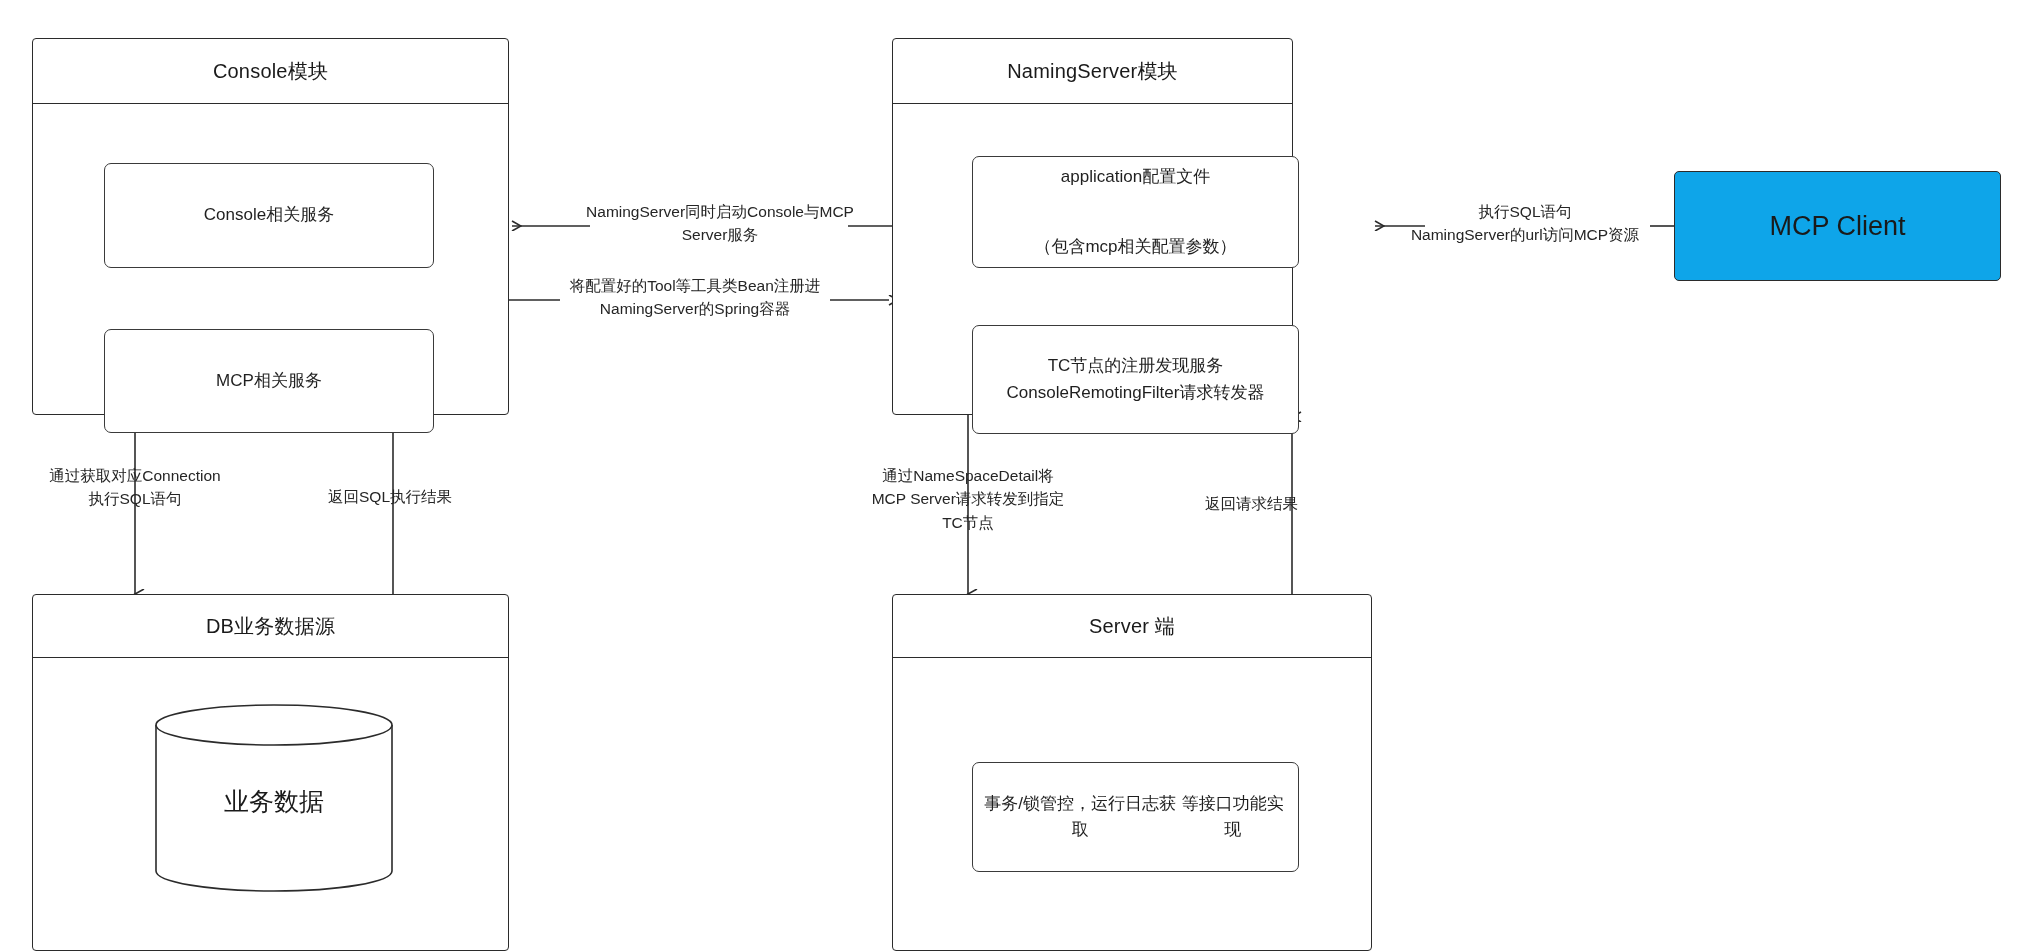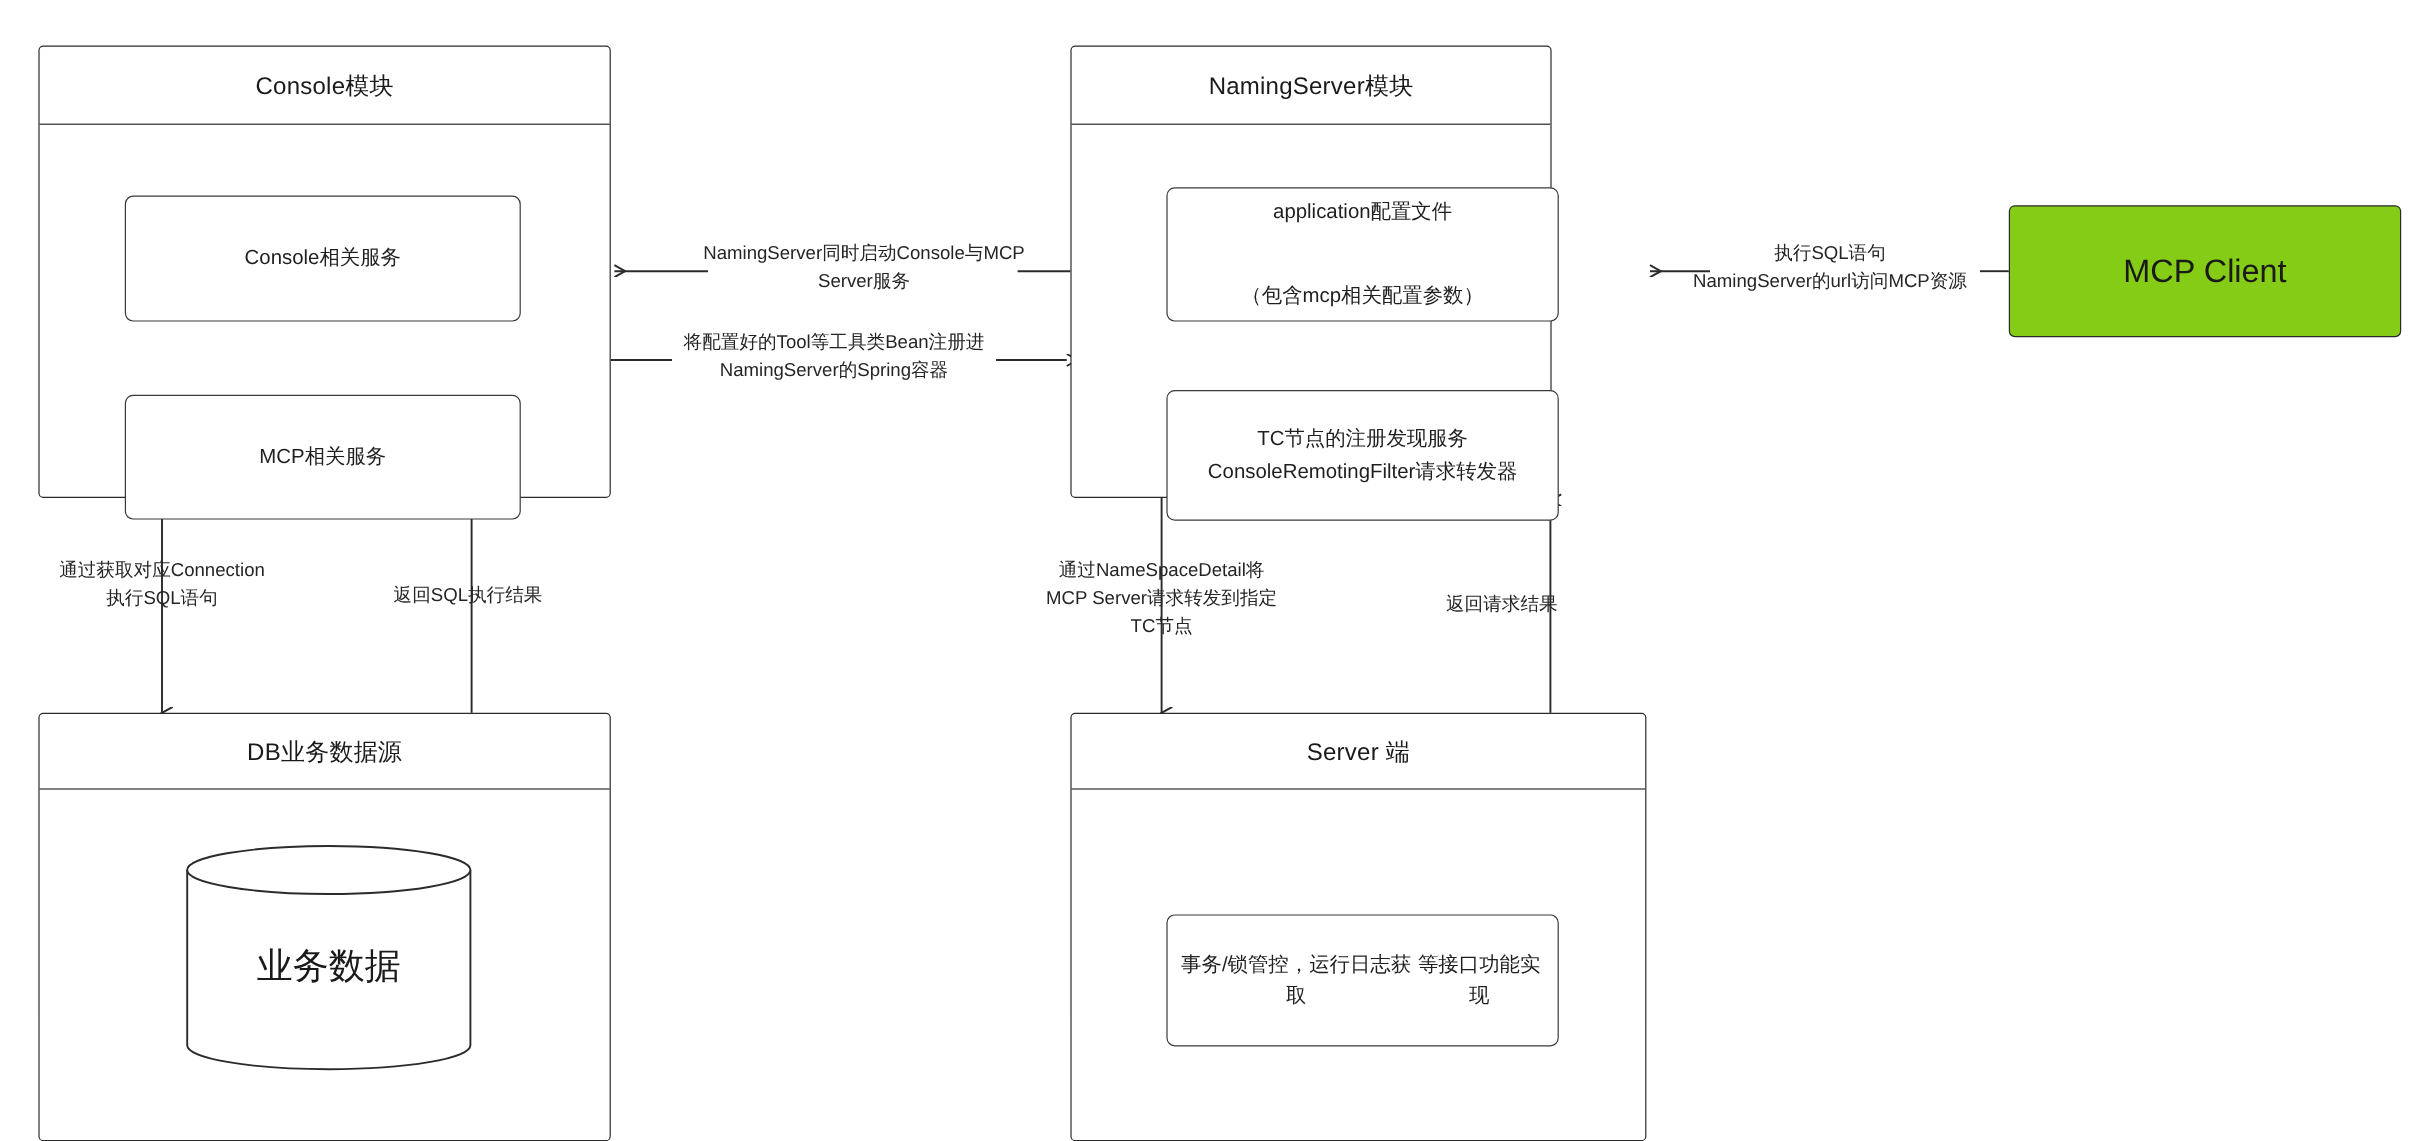--- a/index.html
+++ b/index.html
@@ -66,37 +66,37 @@
     padding:6px 10px;
   }
   .subbox span{display:block;}
 
   
   .plainbox{
     position:absolute;
     box-sizing:border-box;
     border:1.6px solid #2b2b2b;
     border-radius:5px;
-    background:#84cc16;
+    background:#0ea5e9;
     display:flex;
     align-items:center;
     justify-content:center;
     font-size:27px;
     color:#1a1a1a;
   }
 
   
   .cylinder{
     position:absolute;
   }
   .cyl-label{
     position:absolute;
     left:0; right:0;
     text-align:center;
-    font-size:30px;
+    font-size:25px;
     color:#1a1a1a;
   }
 
   
   .edge-label{
     position:absolute;
     text-align:center;
     font-size:15.5px;
     line-height:1.5;
     color:#252525;

